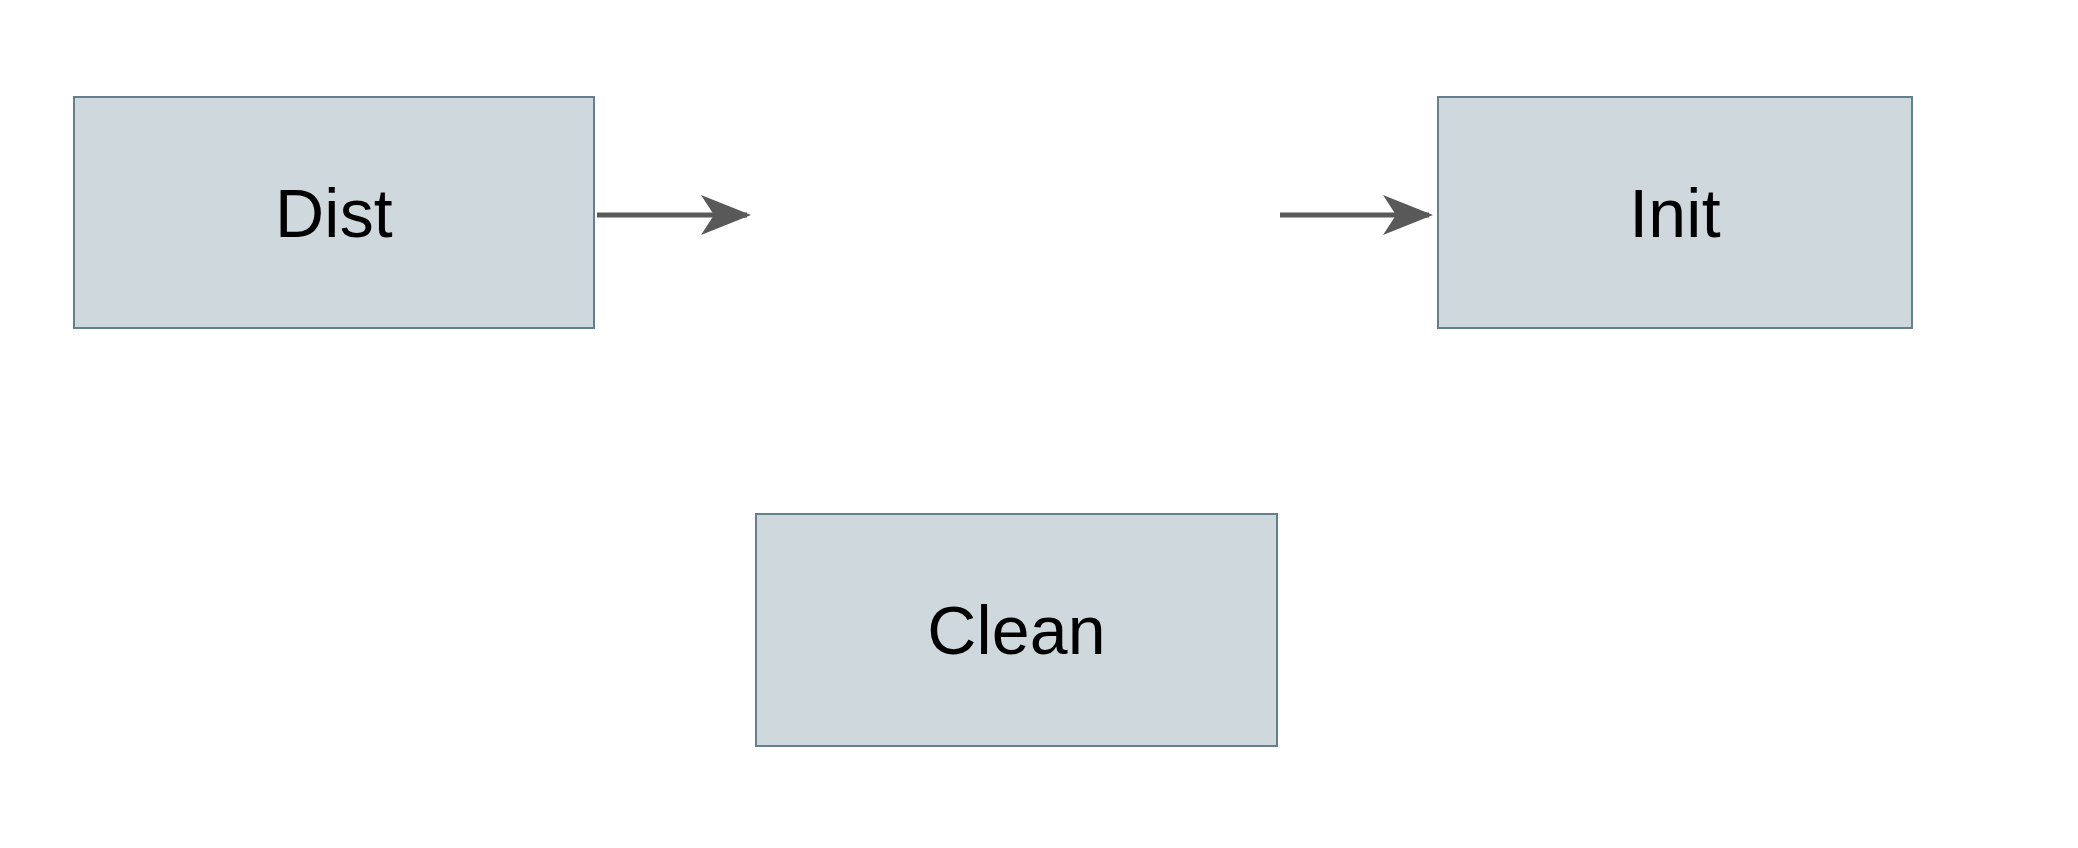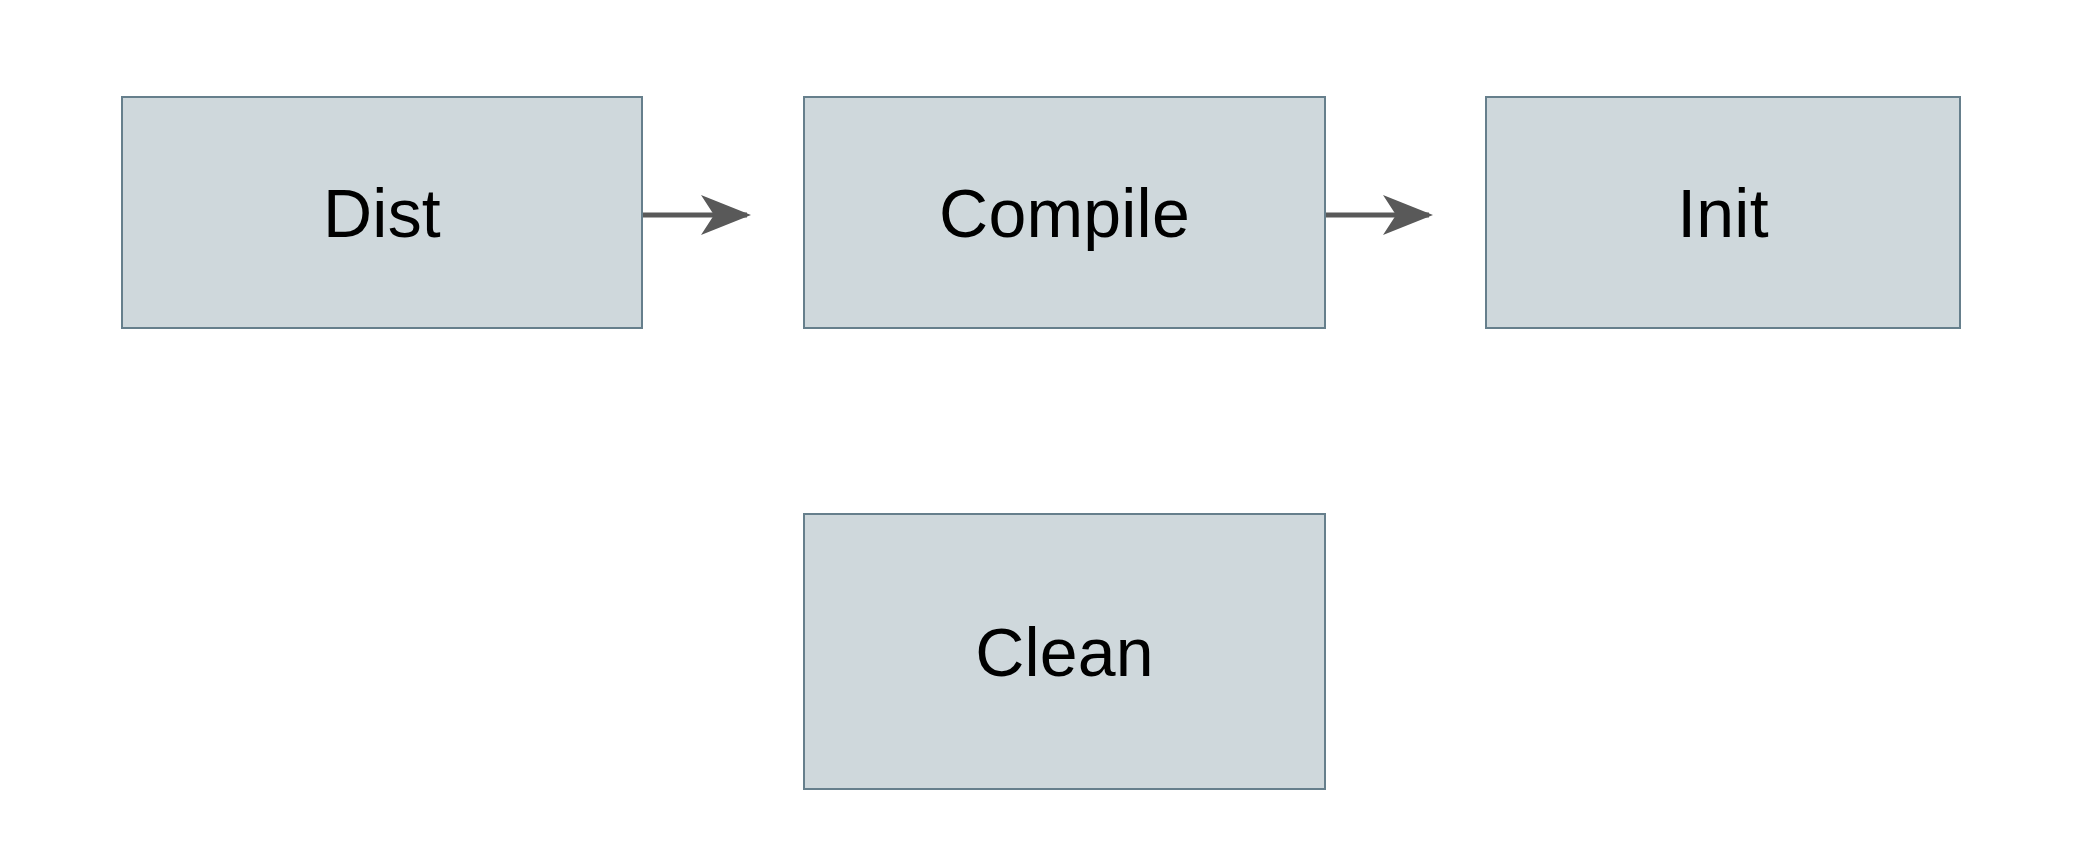--- a/index.html
+++ b/index.html
@@ -19,21 +19,20 @@
     overflow: hidden;
   }
   .node {
     position: absolute;
     box-sizing: border-box;
     background: #cfd8dc;
     border: 2.5px solid #667f8c;
     display: flex;
     align-items: center;
     justify-content: center;
-    margin-left: 48px;
   }
   .node-label {
     font-family: "Liberation Sans", sans-serif;
     font-size: 68px;
     font-weight: 400;
     color: #000000;
     line-height: 1;
     letter-spacing: 0.2px;
     white-space: nowrap;
     user-select: none;
@@ -43,21 +42,21 @@
     left: 0;
     top: 0;
     width: 2078px;
     height: 848px;
     pointer-events: none;
   }
   
   #node-dist    { left: 73px;   top: 96px;  width: 522px; height: 233px; }
   #node-compile { left: 755px;  top: 96px;  width: 523px; height: 233px; }
   #node-init    { left: 1437px; top: 96px;  width: 476px; height: 233px; }
-  #node-clean   { left: 755px;  top: 513px; width: 523px; height: 277px; }
+  #node-clean   { left: 755px;  top: 513px; width: 523px; height: 234px; }
 </style>
 </head>
 <body>
 
 <div id="canvas">
 
   <svg class="edge-layer" viewBox="0 0 2078 848" width="2078" height="848" xmlns="http://www.w3.org/2000/svg">
     <defs>
       <marker id="arrowhead" markerWidth="10" markerHeight="8" refX="9.2" refY="4" orient="auto" markerUnits="strokeWidth">
         <path d="M 0,0 L 10,4 L 0,8 L 2.6,4 Z" fill="#595959"></path>
@@ -66,23 +65,20 @@
 
     <line x1="597" y1="215" x2="747" y2="215" stroke="#595959" stroke-width="5" marker-end="url(#arrowhead)"></line>
 
     <line x1="1280" y1="215" x2="1429" y2="215" stroke="#595959" stroke-width="5" marker-end="url(#arrowhead)"></line>
   </svg>
 
   <div class="node" id="node-dist">
     <span class="node-label">Dist</span>
   </div>
 
-  <div class="node" id="node-compile">
-    <span class="node-label">Compile</span>
-  </div>
 
   <div class="node" id="node-init">
     <span class="node-label">Init</span>
   </div>
 
   <div class="node" id="node-clean">
     <span class="node-label">Clean</span>
   </div>
 
 </div>

